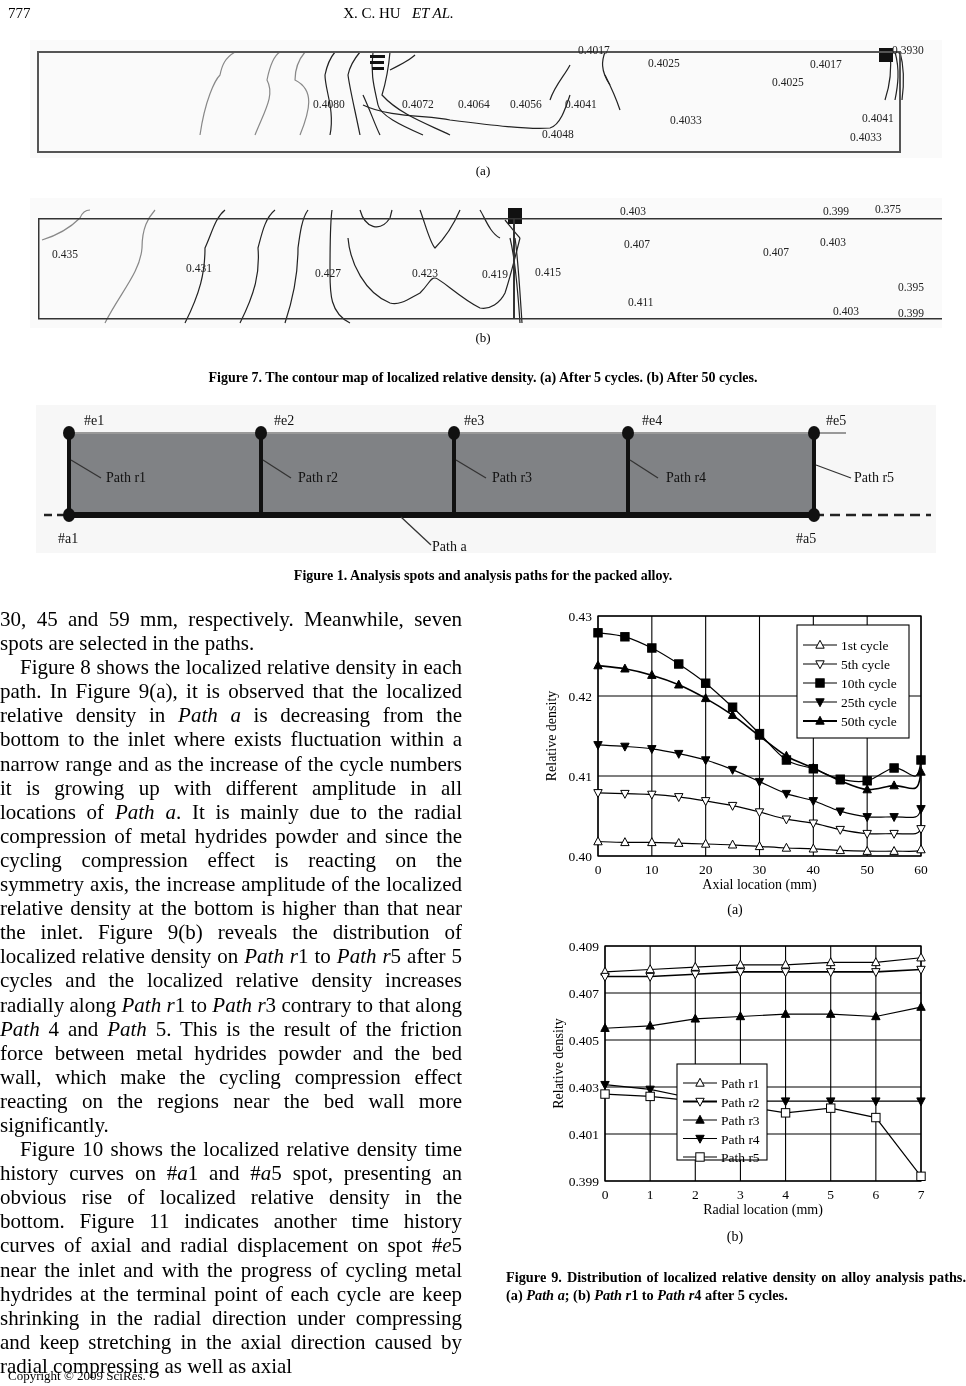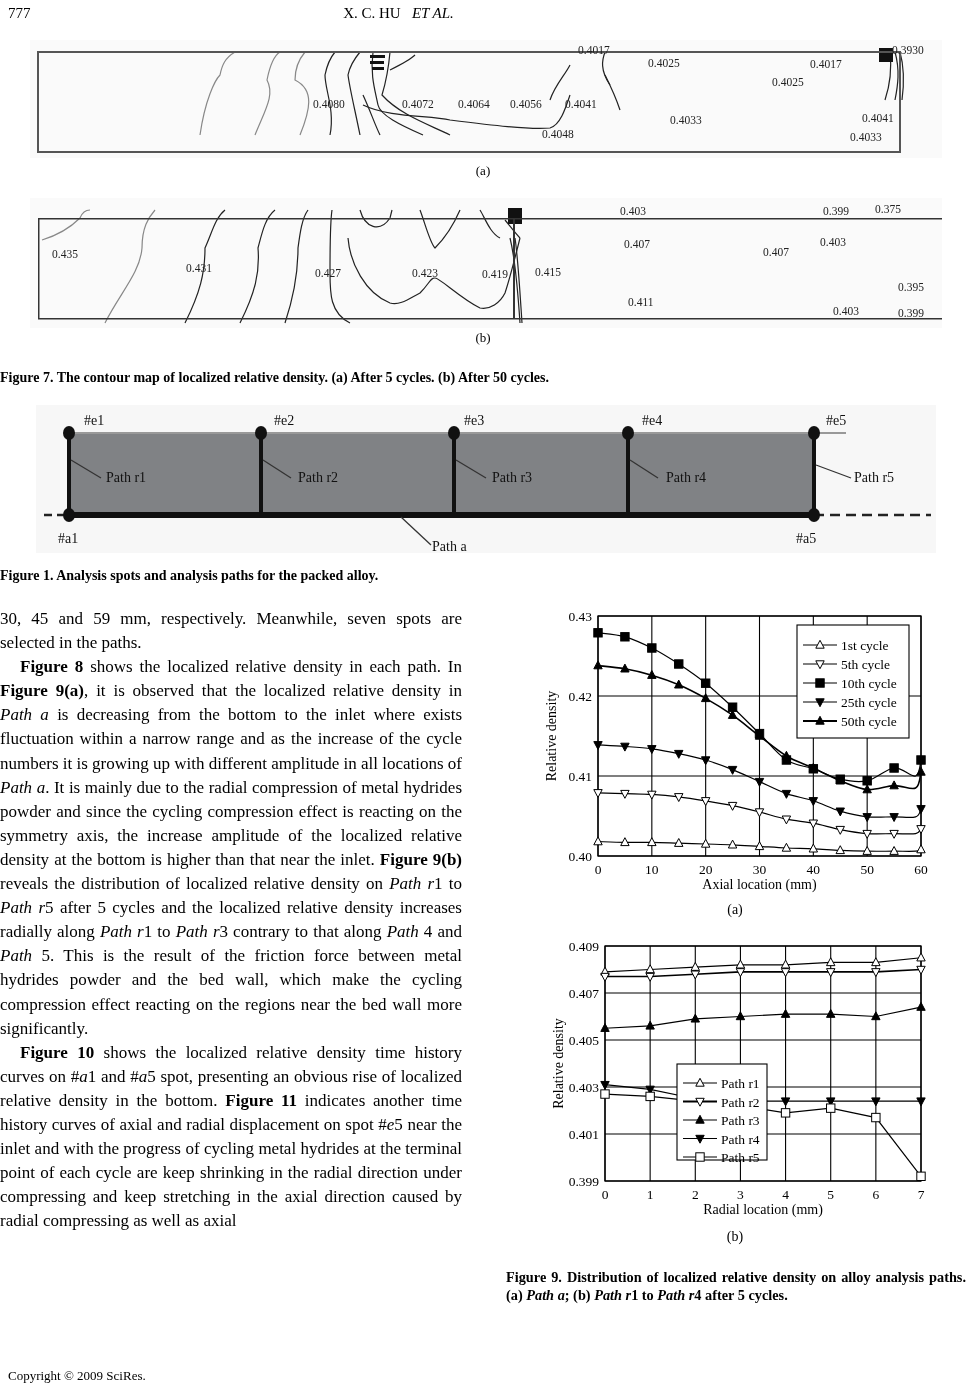--- a/index.html
+++ b/index.html
@@ -3,25 +3,25 @@
 <meta charset="utf-8">
 <style>
   html,body{margin:0;padding:0;background:#fff;}
   body{width:966px;height:1386px;position:relative;font-family:"Liberation Serif","DejaVu Serif",serif;color:#000;overflow:hidden;}
   .abs{position:absolute;}
   .hdr-page{left:8px;top:5px;font-size:15px;}
   .hdr-auth{left:0;width:797px;top:5px;font-size:15px;text-align:center;}
   .hdr-auth i{font-style:italic;}
   .figbox{background:#fafafa;}
   .sublabel{font-size:13px;text-align:center;}
-  .caption{font-weight:bold;font-size:14px;}
-  .body-col{left:0;top:607px;width:462px;font-size:17px;line-height:24.1px;text-align:justify;}
+  .caption{font-weight:bold;font-size:14px;text-align:center;}
+  .body-col{left:0;top:607px;width:462px;font-size:21px;line-height:24.1px;text-align:justify;}
   .body-col p{margin:0;}
   .body-col p.ind{text-indent:20px;}
-  .body-col b{font-weight:bold;}
+  .body-col b{font-weight:normal;}
   .body-col i{font-style:italic;}
   .fig9cap{left:506px;top:1268px;width:460px;font-weight:bold;font-size:14.3px;line-height:18px;text-align:justify;}
   .fig9cap i{font-style:italic;}
   .footer-left{left:8px;top:1368px;font-size:13px;}
   .footer-right{right:4px;top:1392px;font-size:13px;font-weight:bold;font-style:italic;}
   svg text{font-family:"Liberation Serif","DejaVu Serif",serif;}
   .clabel{font-size:11.5px;fill:#222;}
 </style>
 </head>
 <body>

